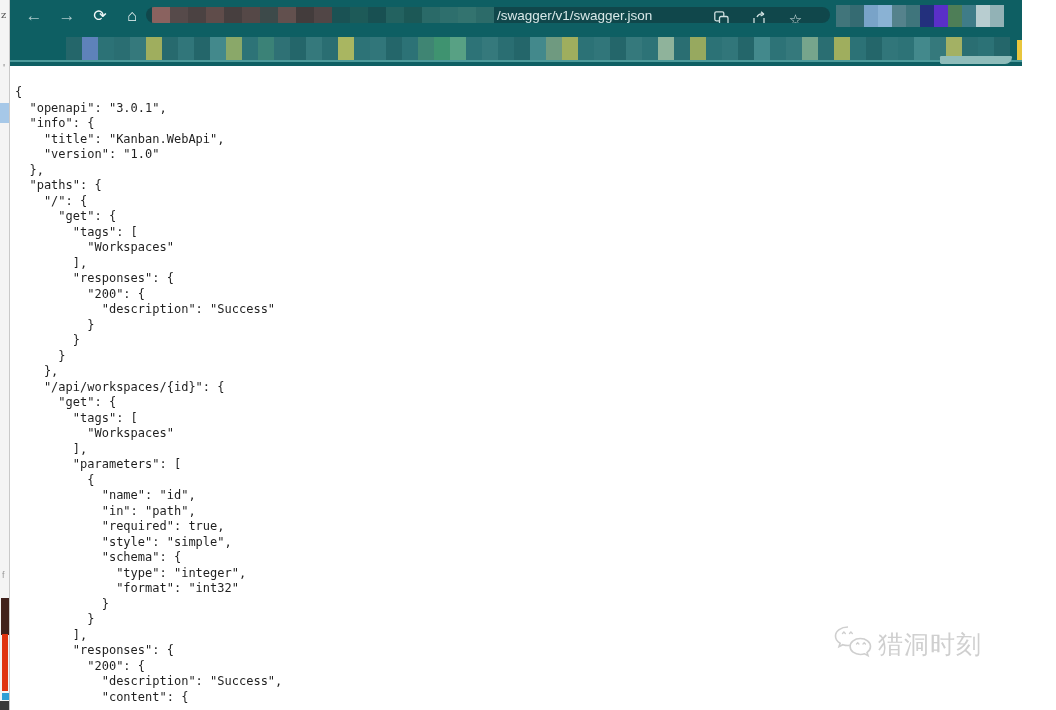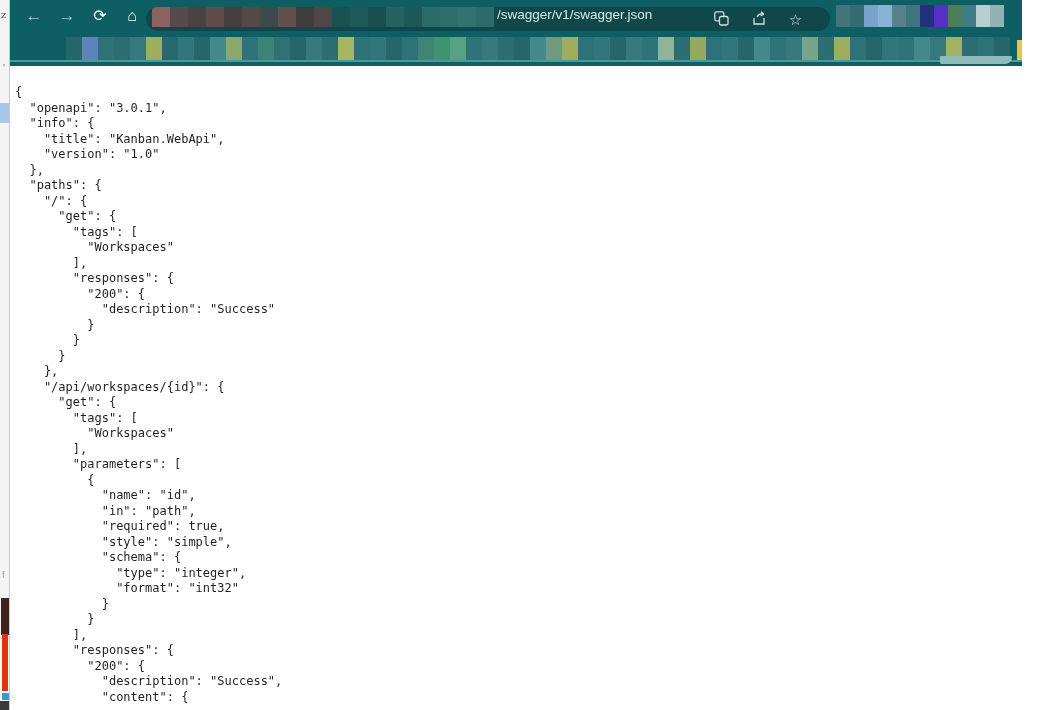--- a/index.html
+++ b/index.html
@@ -25,22 +25,22 @@
 
   .toolbar{position:absolute;top:0;left:0;right:0;height:32px;}
   .navbtn{position:absolute;top:4px;width:24px;height:24px;line-height:24px;text-align:center;
           font-size:17px;color:#f2f8f8;cursor:pointer;}
   .dim{color:#a9c8c9;}
   .btn-back{left:12px;}
   .btn-forward{left:45px;}
   .btn-reload{left:78px;font-size:16px;}
   .btn-home{left:110px;font-size:16px;}
 
-  .url-pill{position:absolute;left:136px;top:7px;width:684px;height:24px;border-radius:13px;
-            background:#10474b;display:flex;align-items:flex-start;overflow:hidden;}
+  .url-pill{position:absolute;left:136px;top:7px;width:684px;height:16px;border-radius:13px;
+            background:#10474b;display:flex;align-items:flex-end;overflow:hidden;}
   .url-blur{margin-left:6px;white-space:nowrap;font-size:0;flex:0 0 auto;}
   .url-text{color:#d8e8e8;font-size:13.5px;margin-left:3px;white-space:nowrap;}
   .pill-ico{position:absolute;top:4px;width:17px;height:17px;color:#cfe0e0;text-align:center;
             line-height:17px;font-size:14px;cursor:pointer;}
   .ico-translate{right:100px;}
   .ico-share{right:62px;}
   .ico-star{right:26px;font-size:15px;}
 
   .ext-blur{position:absolute;left:826px;top:5px;white-space:nowrap;font-size:0;}
 
@@ -151,15 +151,32 @@
               "type": "integer",
               "format": "int32"
             }
           }
         ],
         "responses": {
           "200": {
             "description": "Success",
             "content": {</pre>
 
+      <div class="watermark">
+        <span class="wm-icon">
+          <svg width="42" height="36" viewBox="0 0 42 36">
+            <g fill="none" stroke="#cbcbcb" stroke-width="1.6">
+              <path d="M16 3 C9 3 3.5 7 3.5 12 c0 3 1.8 5.6 4.6 7.3 l-1.1 3.4 3.8-2 c1.6 .5 3.4 .8 5.2 .8 .6 0 1.2 0 1.8-.1"></path>
+              <path d="M38.5 22.5 c0-4.5-4.6-8-10.2-8 -5.6 0-10.2 3.5-10.2 8 0 4.5 4.6 8 10.2 8 1.5 0 3-.2 4.3-.7 l3.4 1.8 -1-3 c2.1-1.5 3.5-3.6 3.5-6.1z"></path>
+            </g>
+            <g fill="none" stroke="#cbcbcb" stroke-width="1.4" stroke-linecap="round">
+              <path d="M10.5 9.5 l1.4-1.4 1.4 1.4"></path>
+              <path d="M17.5 9.5 l1.4-1.4 1.4 1.4"></path>
+              <path d="M24.5 20 l1.2-1.2 1.2 1.2"></path>
+              <path d="M31 20 l1.2-1.2 1.2 1.2"></path>
+            </g>
+          </svg>
+        </span>
+        <span class="wm-text">猎洞时刻</span>
+      </div>
     </div>
   </div>
 </div>
 
 </body></html>

